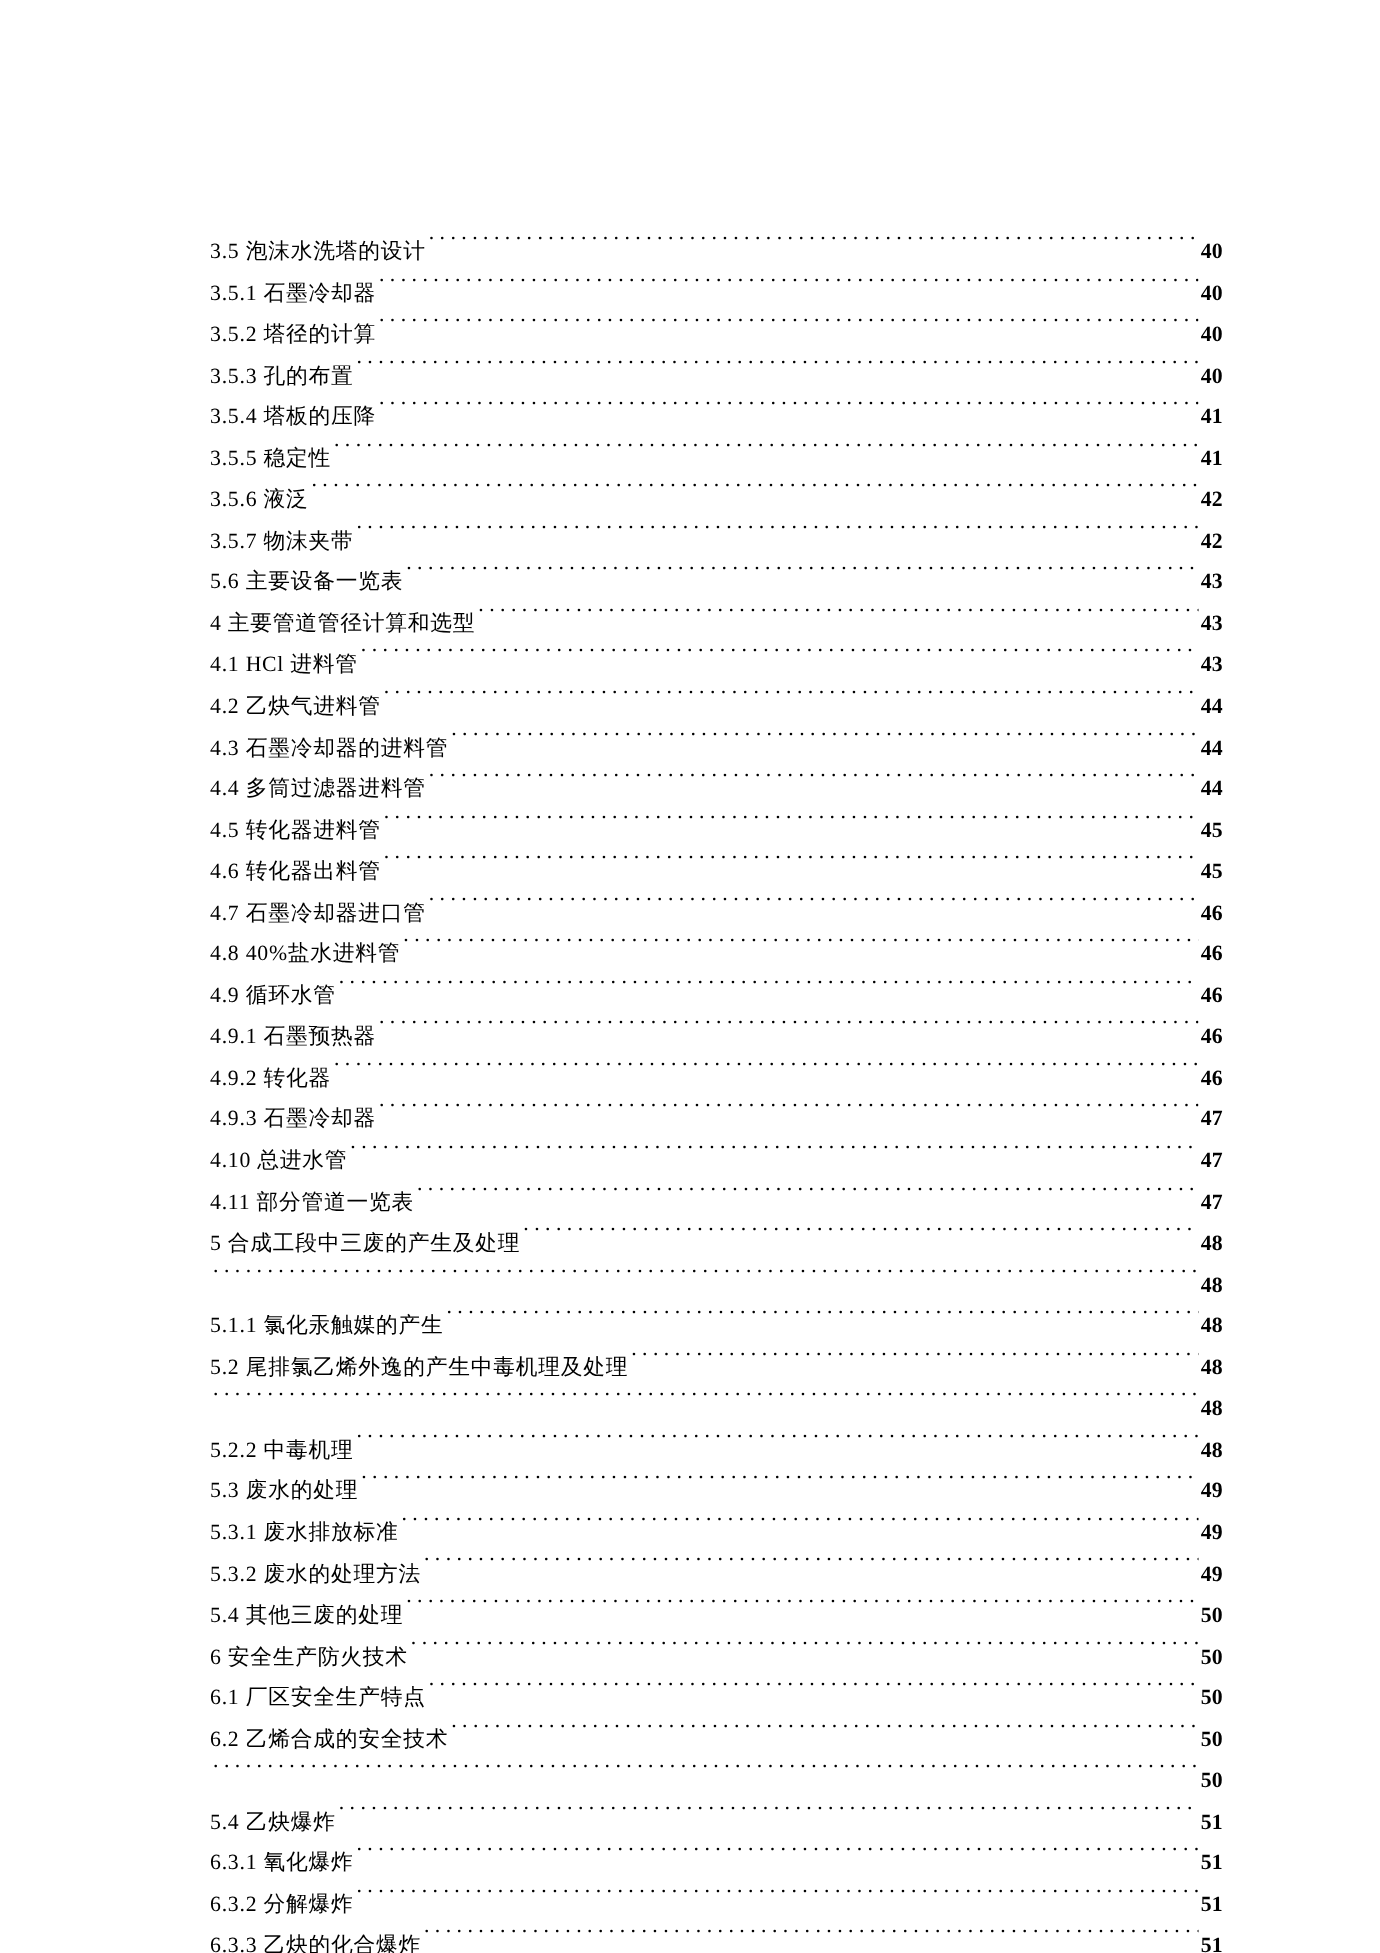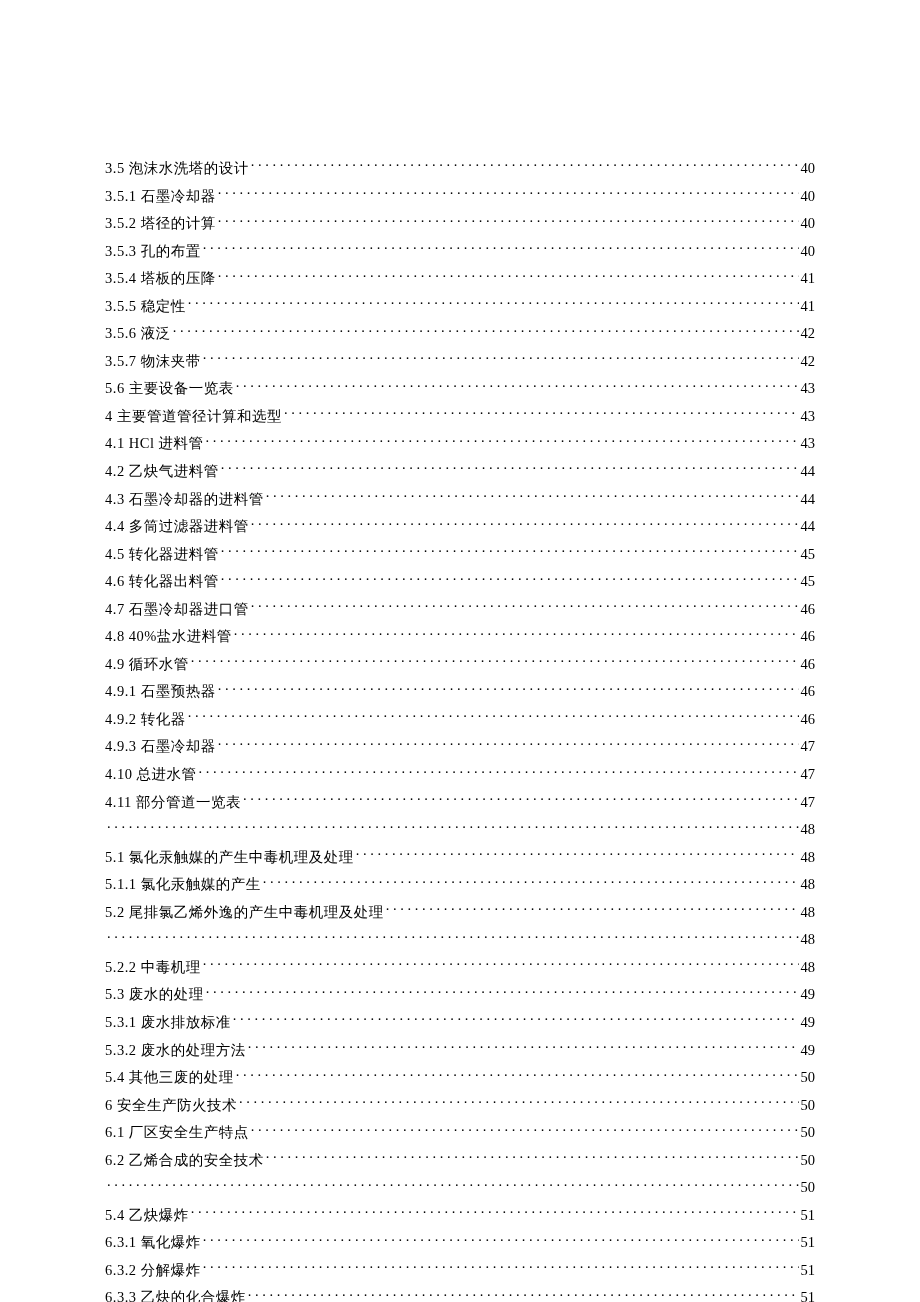--- a/index.html
+++ b/index.html
@@ -8,25 +8,26 @@
     background: #fff;
     font-family: "SimSun", "宋体", serif;
     width: 920px;
   }
   .page {
     padding: 155px 105px 60px 105px;
     box-sizing: border-box;
   }
   .toc-line {
     display: flex;
-    align-items: center;
+    align-items: flex-start;
     font-size: 14.5px;
     color: #000;
     line-height: 1.9;
     white-space: nowrap;
+    margin-left: 35px;
   }
   .toc-label {
     flex: 0 0 auto;
     letter-spacing: 0.5px;
   }
   .dots {
     flex: 1 1 auto;
     overflow: hidden;
     position: relative;
     height: 1em;
@@ -38,20 +39,21 @@
     left: 0;
     right: 0;
     bottom: 0;
     letter-spacing: 0px;
     font-size: 14.5px;
     color: #000;
   }
   .toc-page {
     flex: 0 0 auto;
     font-size: 14.5px;
+    font-weight: bold;
   }
 </style>
 </head>
 <body>
 
 <div class="page">
   <div id="toc-container">
       <div class="toc-line">
         <span class="toc-label">3.5 泡沫水洗塔的设计</span>
         <span class="dots"></span>
@@ -166,25 +168,25 @@
         <span class="toc-label">4.10 总进水管</span>
         <span class="dots"></span>
         <span class="toc-page">47</span>
       </div>
       <div class="toc-line">
         <span class="toc-label">4.11 部分管道一览表</span>
         <span class="dots"></span>
         <span class="toc-page">47</span>
       </div>
       <div class="toc-line">
-        <span class="dots"></span>
-        <span class="toc-page">48</span>
-      </div>
-      <div class="toc-line">
-        <span class="toc-label">5.1 氯化汞触媒的产生中毒机理及处理</span>
+        <span class="toc-label">5 合成工段中三废的产生及处理</span>
+        <span class="dots"></span>
+        <span class="toc-page">48</span>
+      </div>
+      <div class="toc-line">
         <span class="dots"></span>
         <span class="toc-page">48</span>
       </div>
       <div class="toc-line">
         <span class="toc-label">5.1.1 氯化汞触媒的产生</span>
         <span class="dots"></span>
         <span class="toc-page">48</span>
       </div>
       <div class="toc-line">
         <span class="toc-label">5.2 尾排氯乙烯外逸的产生中毒机理及处理</span>

